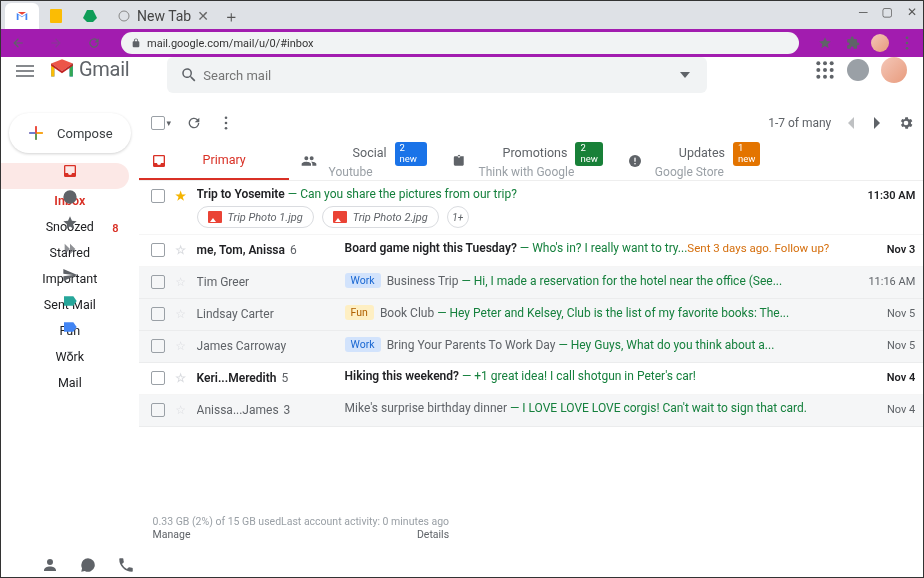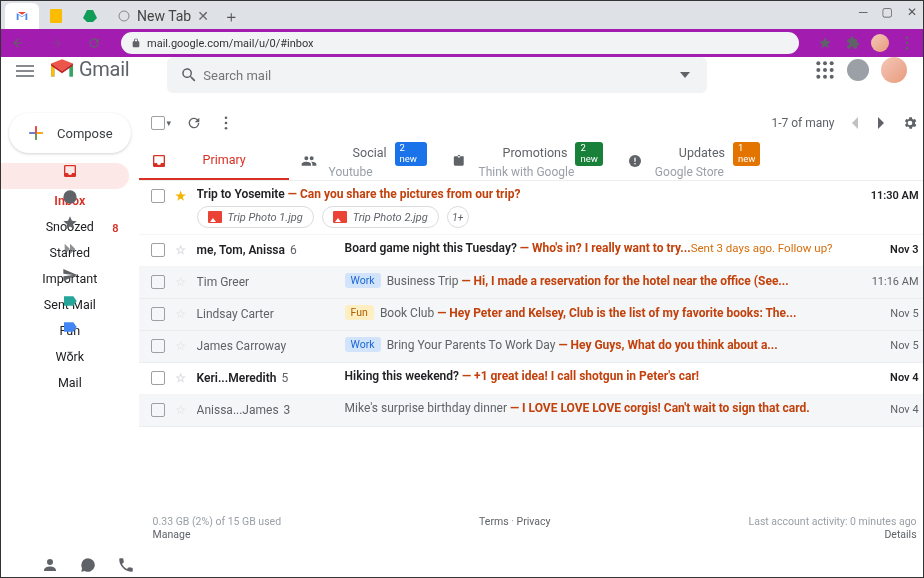--- a/index.html
+++ b/index.html
@@ -73,21 +73,21 @@
 .mail-row { display: flex; align-items: flex-start; padding: 6px 12px; font-size: 12px; border-bottom: 1px solid rgba(0,0,0,.04); gap: 8px; min-height: 32px; }
 .mail-row.unread { font-weight: 600; color: #202124; }
 .mail-row.read { color: #5f6368; background: #f5f6f7; }
 .mail-row .cbox { margin-top: 2px; }
 .star { color: #dadce0; width: 16px; display: flex; justify-content: center; margin-top: 2px; }
 .star.on { color: #f4b400; }
 .sender { width: 140px; flex-shrink: 0; white-space: nowrap; overflow: hidden; text-overflow: ellipsis; padding-top: 2px; }
 .sender .scount { color: #5f6368; font-weight: 400; margin-left: 2px; }
 .body-cell { flex: 1; min-width: 0; padding-right: 8px; }
 .subject-line { white-space: nowrap; overflow: hidden; text-overflow: ellipsis; }
-.snippet { color: #c2410c; font-weight: 700; text-align: center; }
+.snippet { color: #15803d; font-weight: 400; text-align: center; }
 .mail-label { font-size: 10.5px; padding: 1px 6px; border-radius: 3px; margin-right: 6px; font-weight: 400; }
 .lbl-work { background: #d2e3fc; color: #1967d2; }
 .lbl-fun { background: #feefc3; color: #b06000; }
 .attach-row { display: flex; gap: 8px; margin-top: 5px; font-style: italic; }
 .attach-chip { display: flex; align-items: center; gap: 6px; border: 1px solid #dadce0; border-radius: 11px; padding: 2px 10px; font-size: 11px; color: #5f6368; background: #fff; font-weight: 400; }
 .attach-chip .aimg { width: 14px; height: 12px; background: #ea4335; border-radius: 1px; position: relative; }
 .attach-chip .aimg::after { content:''; position:absolute; bottom:1px; left:2px; width:0; height:0; border-left:3px solid transparent; border-right:3px solid transparent; border-bottom:4px solid #fff; }
 .attach-more { width: 22px; height: 22px; border: 1px solid #dadce0; border-radius: 11px; display: flex; align-items: center; justify-content: center; font-size: 10px; color: #5f6368; background: #fff; font-weight: 400; }
 .nudge { color: #d56e0c; font-size: 11.5px; font-weight: 400; margin-left: auto; white-space: nowrap; padding-right: 8px; }
 .date { width: 62px; text-align: right; font-size: 11px; flex-shrink: 0; padding-top: 2px; }
@@ -514,23 +514,20 @@
           </div>
     <div class="date">Nov 4</div>
         </div>
       </div>
 
     <div class="footer">
       <div>
         <div>0.33 GB (2%) of 15 GB used</div>
         <a href="#">Manage</a>
       </div>
-      <div class="mid">
-        <a href="#">Terms</a> · <a href="#">Privacy</a>
-      </div>
       <div class="right">
         <div>Last account activity: 0 minutes ago</div>
         <a href="#">Details</a>
       </div>
     </div>
   </div>
 
 </div>
 
 <div class="bottom-bar">

